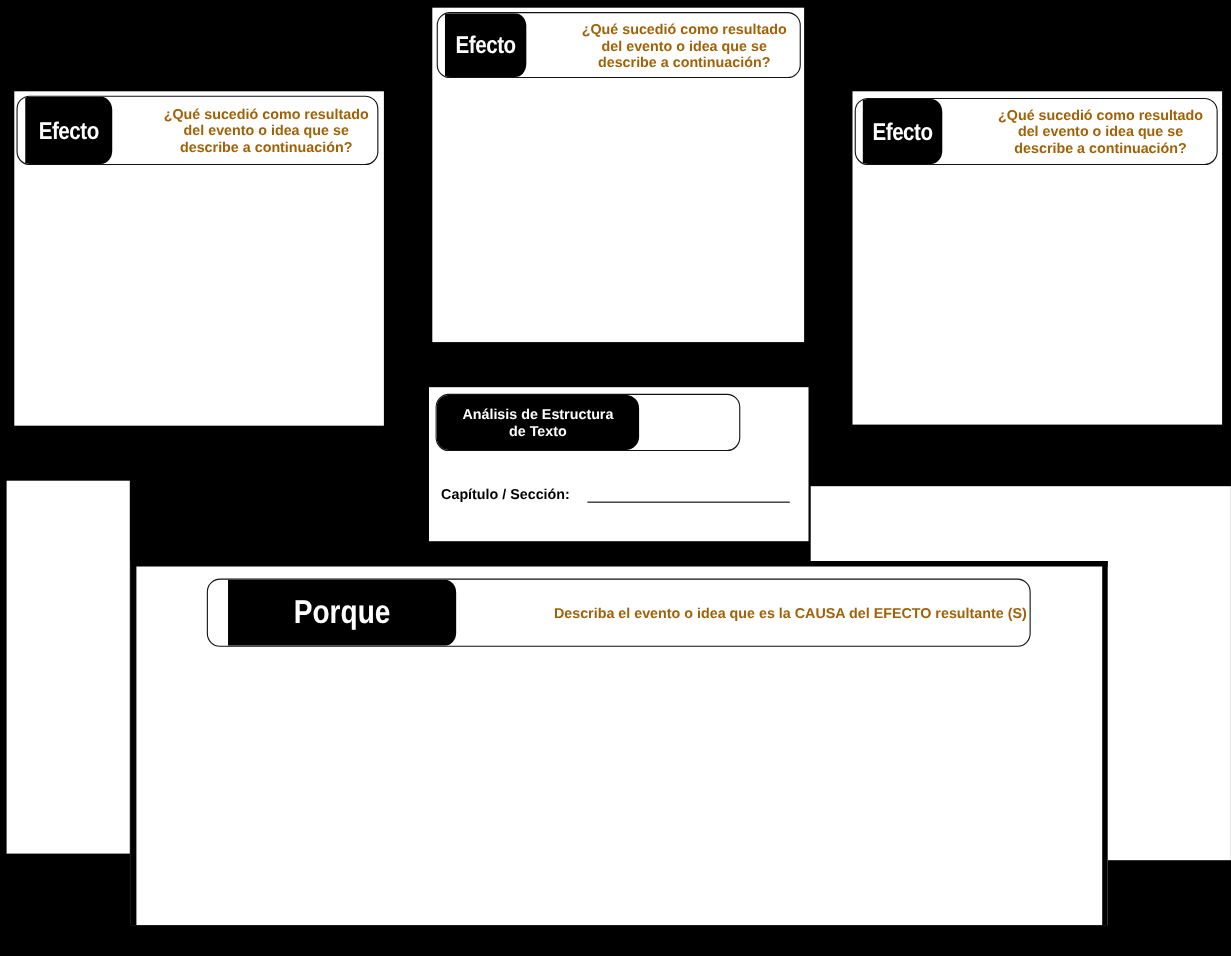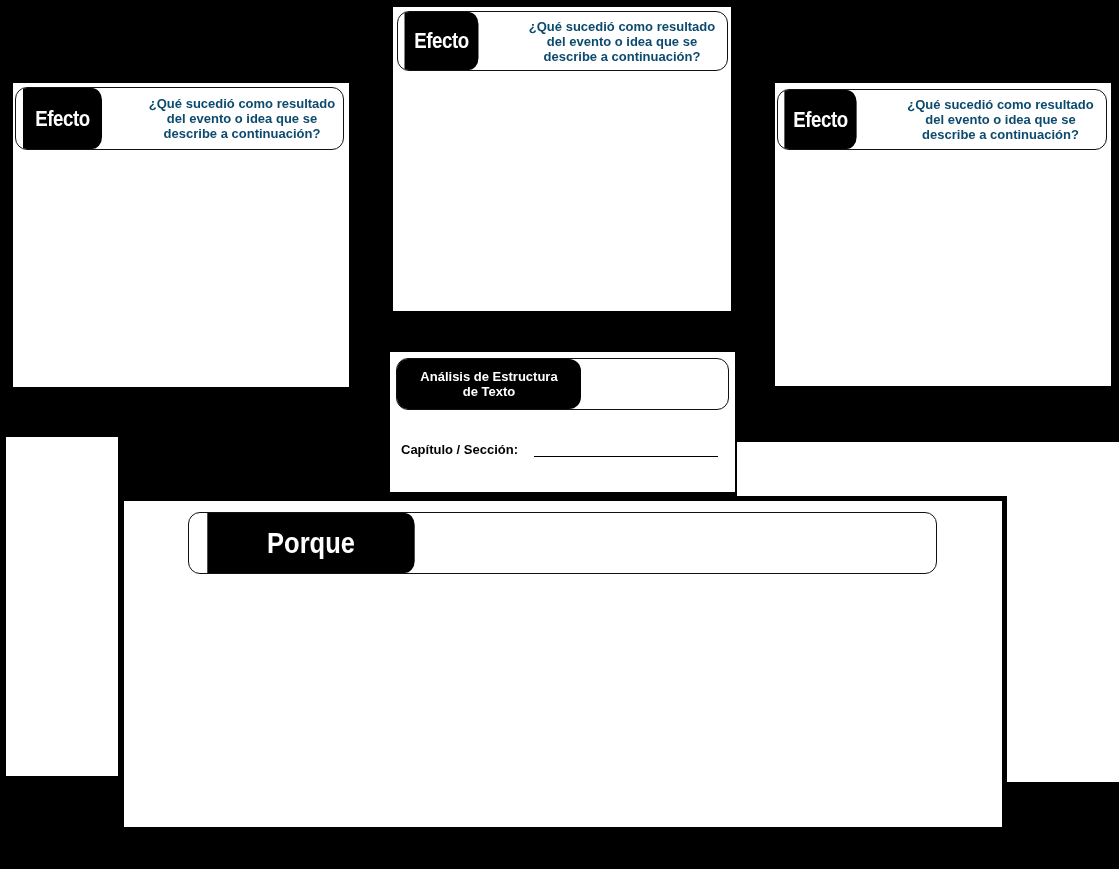--- a/index.html
+++ b/index.html
@@ -16,21 +16,21 @@
     border: 1.5px solid #111; border-radius: 12px; background: #fff;
     display: flex; overflow: hidden; gap: 32px;
   }
   .pill .tab {
     background: #000; color: #fff; display: flex; align-items: center; justify-content: center;
     font-weight: bold; border-radius: 0 12px 12px 0; flex: none;
     font-stretch: condensed;
   }
   .pill .desc {
     flex: 1; display: flex; align-items: center; justify-content: center; text-align: center;
-    color: #0c4a6e; font-weight: bold;
+    color: #a16207; font-weight: bold;
   }
   .efecto-tab { font-size: 22px; letter-spacing: -0.5px; transform: scaleX(0.85); }
   .efecto-desc { font-size: 13px; line-height: 15px; padding: 0 4px; }
   .title-tab { font-size: 13px; line-height: 15px; text-align: center; }
   .title-desc { font-size: 14px; }
   .chapter-row {
     position: absolute; display: flex; align-items: flex-end; font-weight: bold; font-size: 13px; color: #000;
   }
   .chapter-line { border-bottom: 1.5px solid #000; width: 184px; height: 12px; margin-left: 16px; }
   .porque-panel {
@@ -64,27 +64,28 @@
 
 <div class="panel" style="left:775px;top:83px;width:336px;height:303px;">
   <div class="pill" style="left:2px;top:6px;width:330px;height:61px;">
     <div class="tab efecto-tab" style="width:85px;">Efecto</div>
     <div class="desc efecto-desc">¿Qué sucedió como resultado del evento o idea que se describe a continuación?</div>
   </div>
   <div class="abs" style="left:0;top:70px;width:336px;height:233px;"></div>
 </div>
 
 <div class="panel" style="left:390px;top:352px;width:345px;height:140px;">
-  <div class="pill" style="left:6px;top:6px;width:333px;height:52px;">
+  <div class="pill" style="left:6px;top:6px;width:277px;height:52px;">
     <div class="tab title-tab" style="width:184px;padding:0 20px;box-sizing:border-box;">Análisis de Estructura de Texto</div>
   </div>
   <div class="chapter-row" style="left:11px;top:90px;">
     <span>Capítulo / Sección:</span>
     <span class="chapter-line"></span>
   </div>
 </div>
 
-<div class="porque-panel" style="left:119px;top:496px;width:888px;height:331px;">
+<div class="porque-panel" style="left:119px;top:510px;width:888px;height:331px;">
   <div class="pill" style="left:64px;top:11px;width:749px;height:62px;">
     <div class="tab porque-tab" style="width:244px;">Porque</div>
+    <div class="desc porque-desc">Describa el evento o idea que es la CAUSA del EFECTO resultante (S)</div>
   </div>
   <div class="abs" style="left:0;top:80px;width:878px;height:246px;"></div>
 </div>
 
 </body></html>

